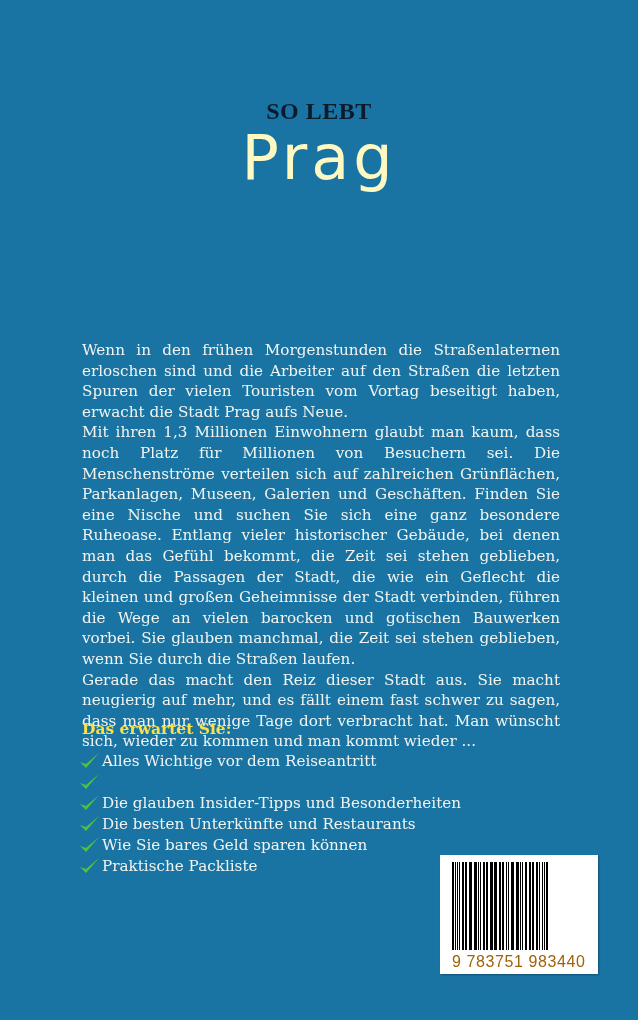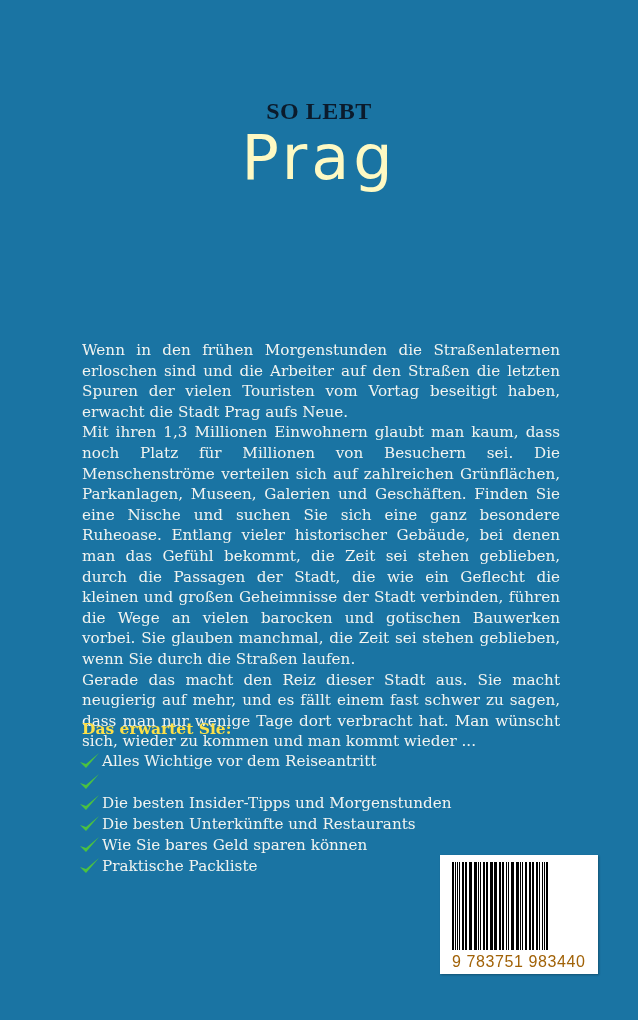--- a/index.html
+++ b/index.html
@@ -40,21 +40,21 @@
     </li>
   <li>
       <svg class="check" viewBox="0 0 22 18">
         <path d="M2 10 L8 16 L21 1 L8 12 Z" fill="#4cc23f"></path>
       </svg>
     </li>
   <li>
       <svg class="check" viewBox="0 0 22 18">
         <path d="M2 10 L8 16 L21 1 L8 12 Z" fill="#4cc23f"></path>
       </svg>
-      <span>Die besten Insider-Tipps und Morgenstunden</span>
+      <span>Die glauben Insider-Tipps und Besonderheiten</span>
     </li>
   <li>
       <svg class="check" viewBox="0 0 22 18">
         <path d="M2 10 L8 16 L21 1 L8 12 Z" fill="#4cc23f"></path>
       </svg>
       <span>Die besten Unterkünfte und Restaurants</span>
     </li>
   <li>
       <svg class="check" viewBox="0 0 22 18">
         <path d="M2 10 L8 16 L21 1 L8 12 Z" fill="#4cc23f"></path>

